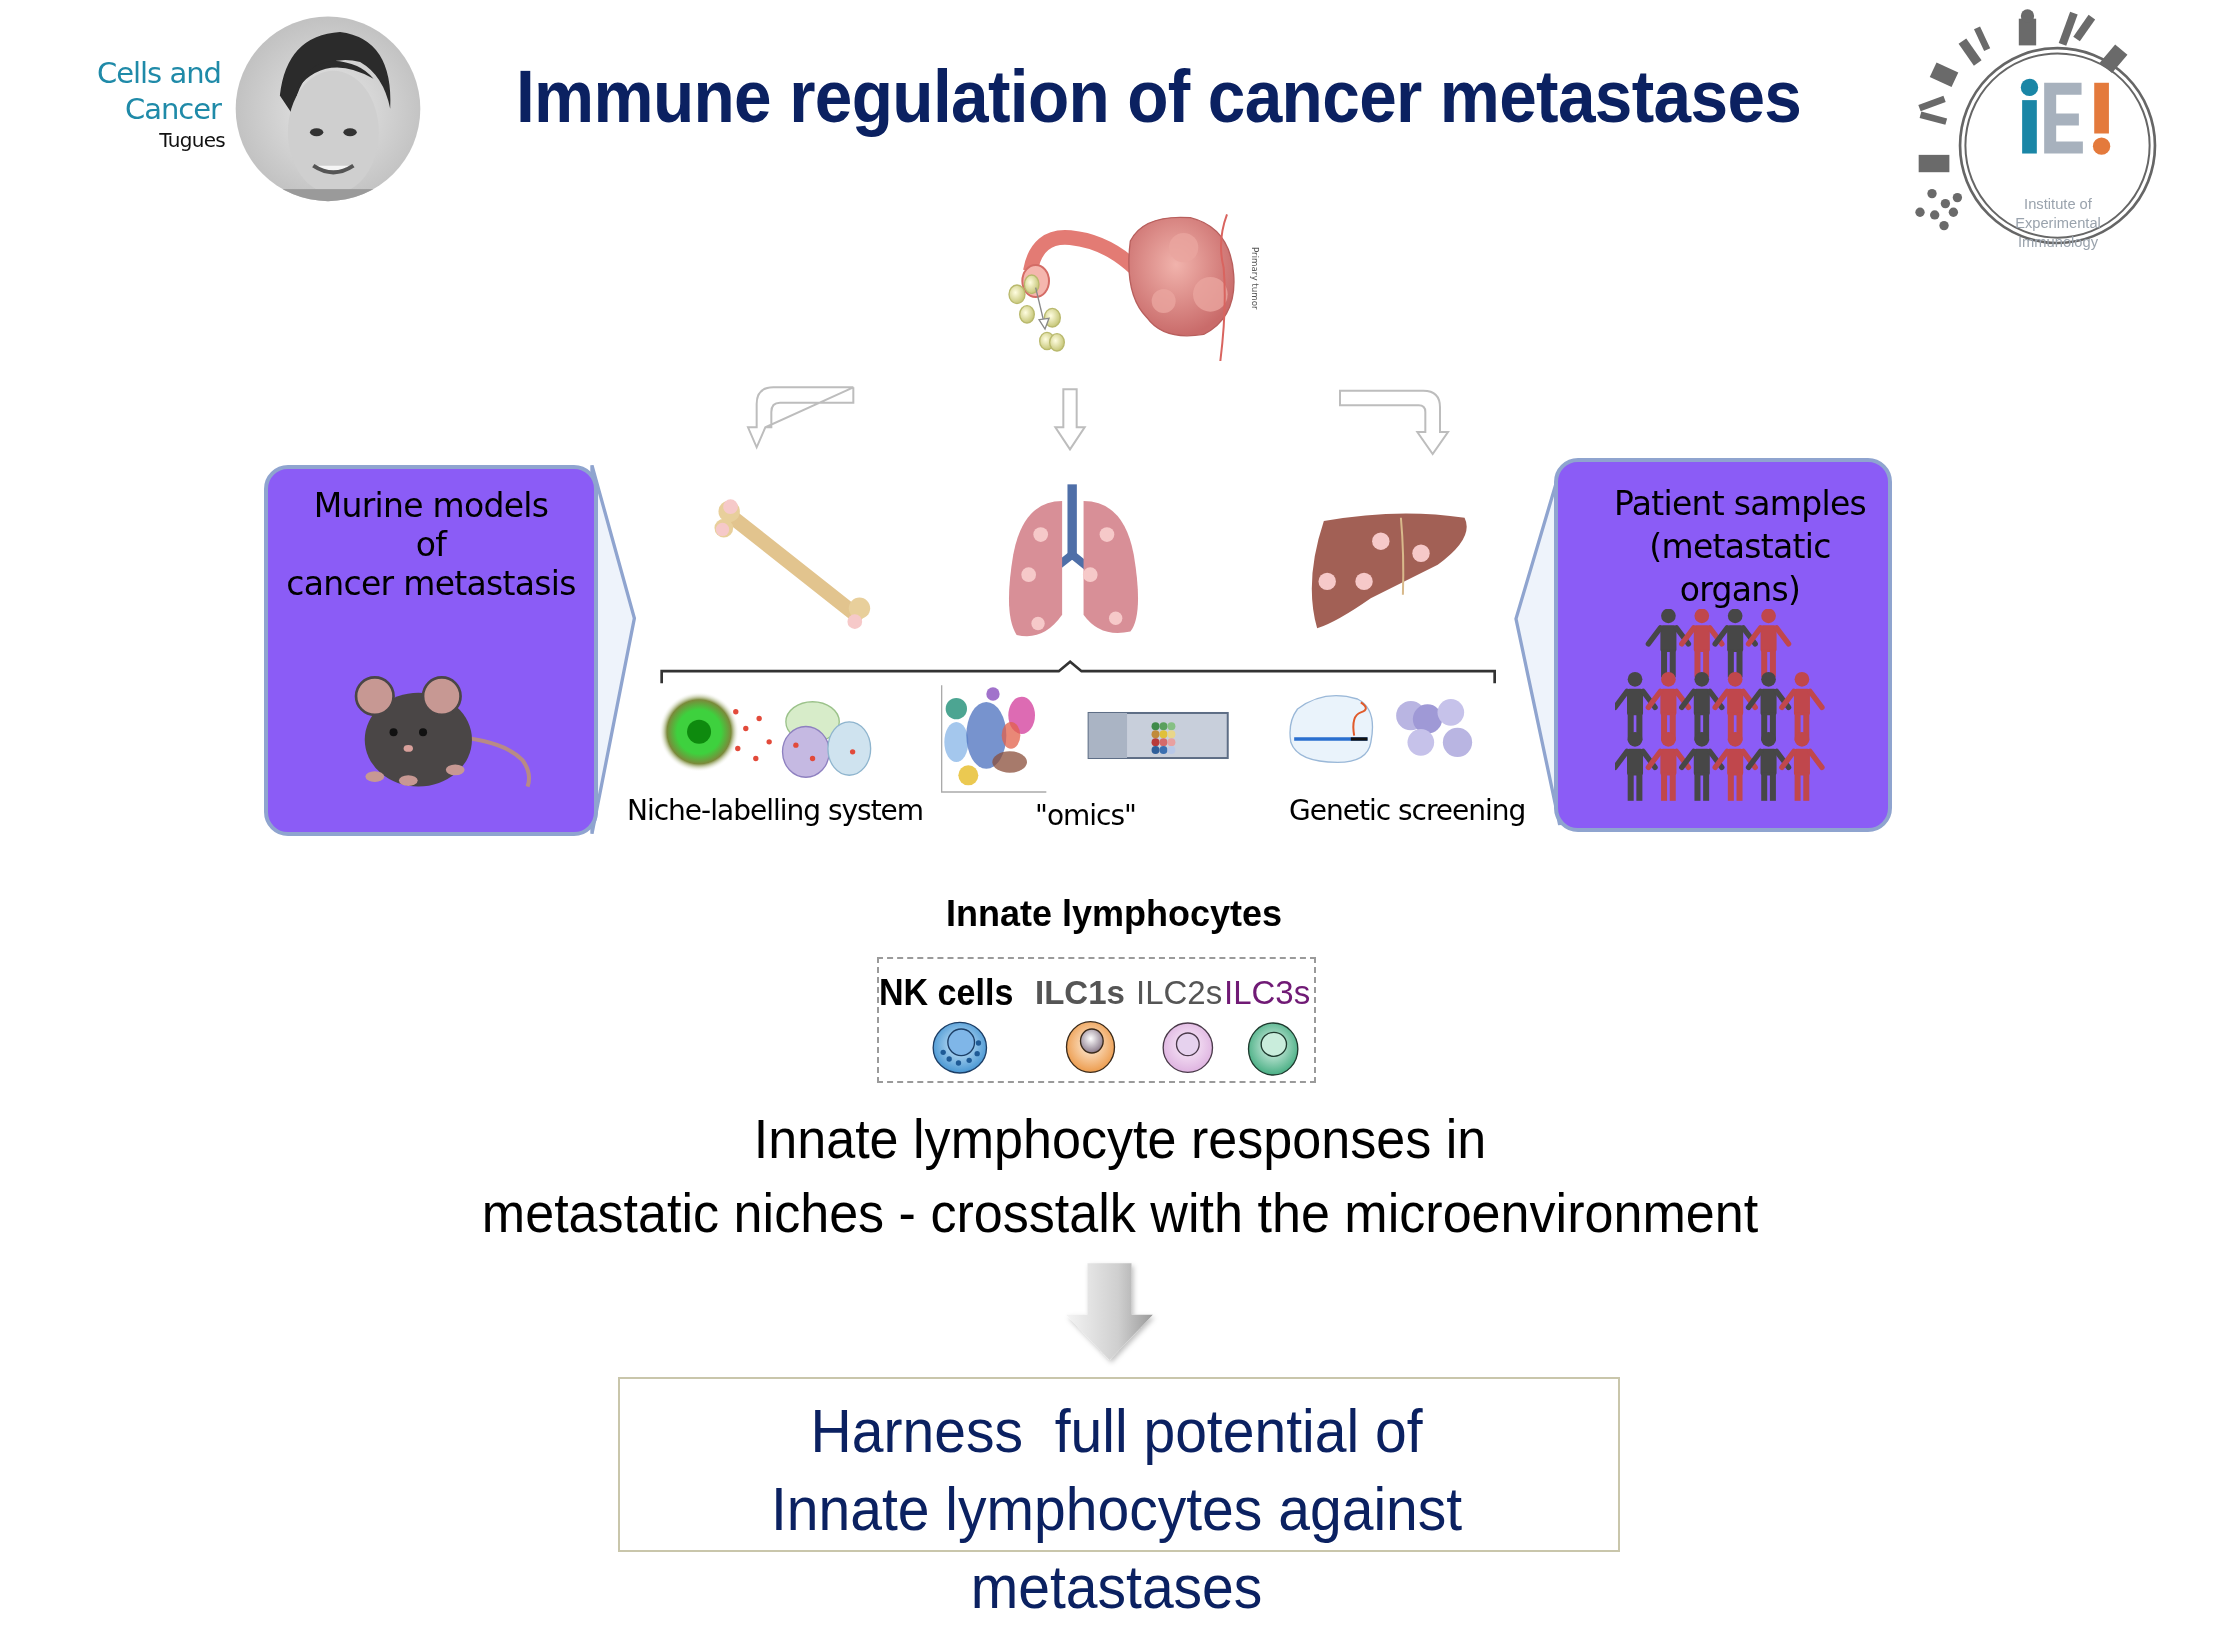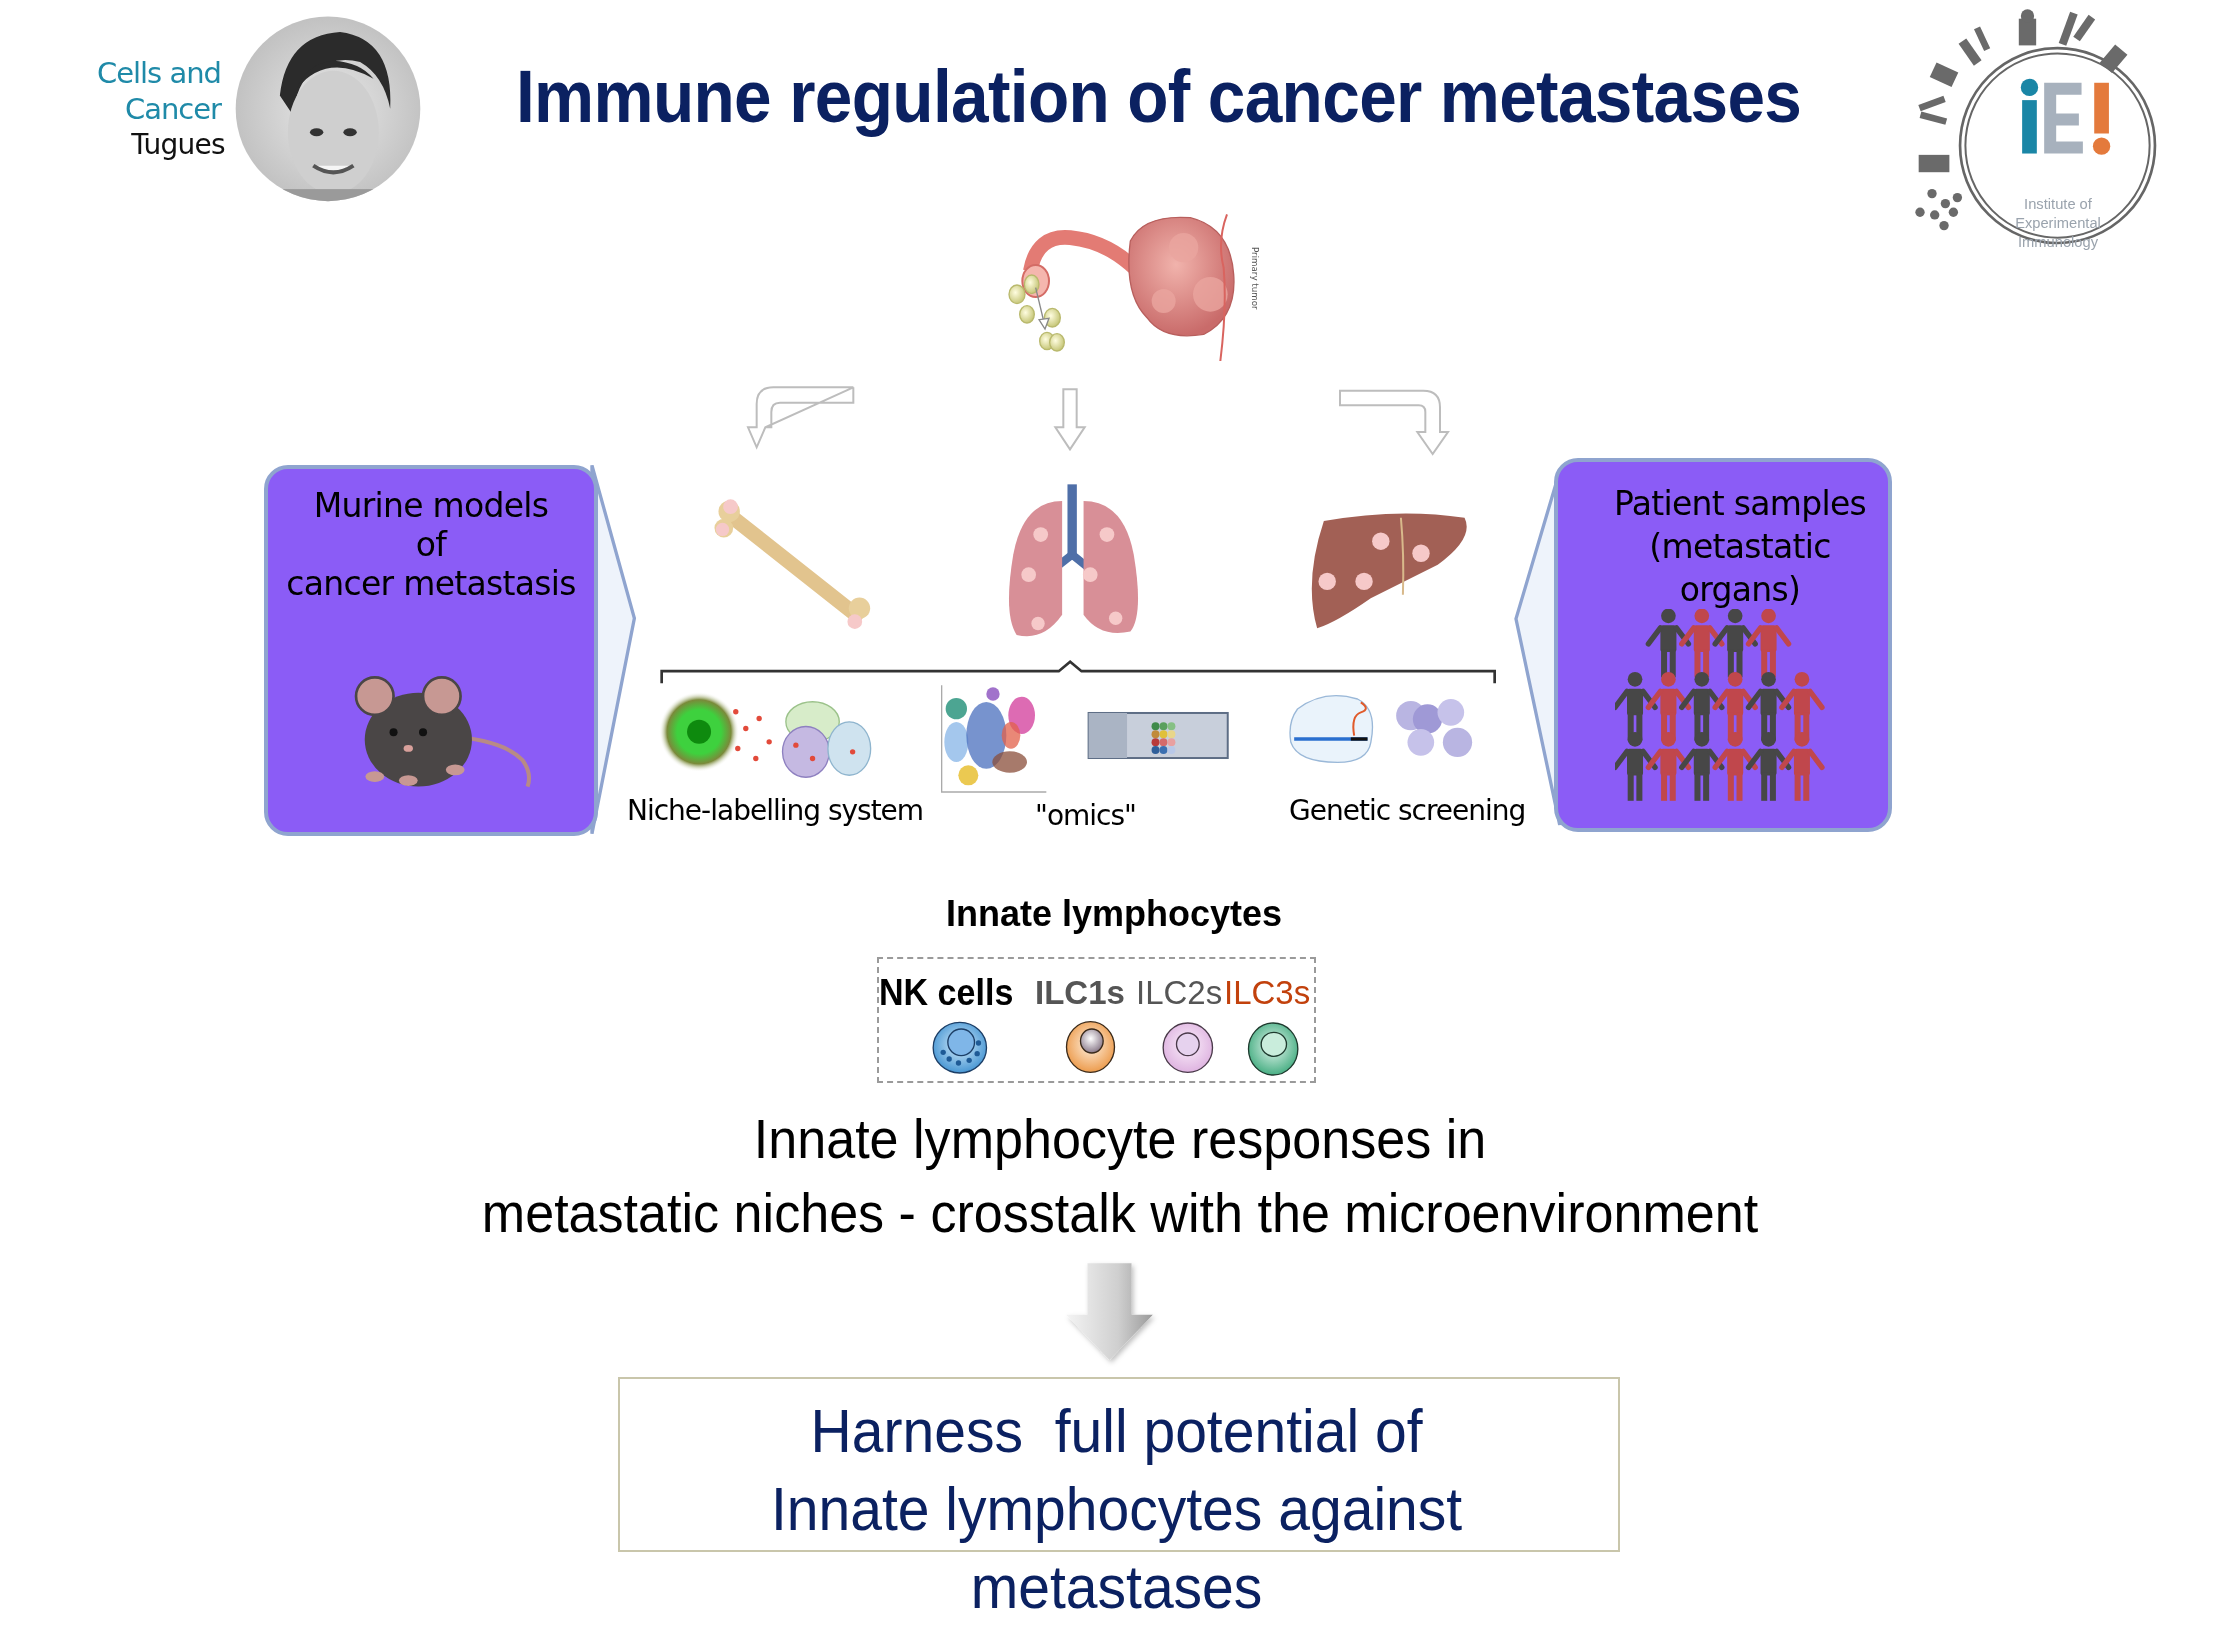--- a/index.html
+++ b/index.html
@@ -2,21 +2,21 @@
 <html style="font-size:10.7px"><head>
 <meta charset="utf-8">
 <style>
   html, body { margin: 0; padding: 0; background: #ffffff; }
   body { width: 2216px; height: 1649px; position: relative; overflow: hidden;
          font-family: "Liberation Sans", sans-serif; color: #000; }
   .abs { position: absolute; }
   
   .grp-name { font-family: "DejaVu Sans", sans-serif; color: #1f8aa8; font-size: 29px;
               line-height: 36px; text-align: right; letter-spacing: -1px; }
-  .grp-pi { font-family: "DejaVu Sans", sans-serif; color: #111; font-size: 28px; text-align: right; letter-spacing: -0.7px; }
+  .grp-pi { font-family: "DejaVu Sans", sans-serif; color: #111; font-size: 20px; text-align: right; letter-spacing: -0.7px; }
   .title { font-weight: bold; color: #0b2161; font-size: 75px; white-space: nowrap;
            transform: scaleX(0.9); transform-origin: left top; letter-spacing: -0.7px; }
   .logo-text { font-family: Liberation Sans, sans-serif; color: #9aa3ad; font-size: 14.7px;
                text-align: center; line-height: 19px; margin-top: 40px; }
   
   .side-box { background: #8b5cf6; border: 4px solid #8fa4cf; border-radius: 24px; box-sizing: border-box; }
   .box-label { font-family: "DejaVu Sans", sans-serif; font-size: 33px; line-height: 39px; text-align: center;
                letter-spacing: -0.7px; }
   .icon-label { font-family: "DejaVu Sans", sans-serif; font-size: 28px; white-space: nowrap; letter-spacing: -1px; }
   .il-title { font-weight: bold; font-size: 36px; white-space: nowrap; }
@@ -406,21 +406,21 @@
 
 <div class="abs icon-label" style="left:627px; top:794px;">Niche-labelling system</div>
 <div class="abs icon-label" style="left:1035px; top:799px;">"omics"</div>
 <div class="abs icon-label" style="left:1289px; top:794px;">Genetic screening</div>
 
 <div class="abs il-title" style="left:946px; top:893px;">Innate lymphocytes</div>
 <div class="abs dashed-box" style="left:877px; top:957px; width:439px; height:126px;">
   <div class="abs cell-label" style="left:0; top:13.4px; font-weight:bold; font-size:37px; transform:scaleX(0.92); transform-origin:left top;">NK cells</div>
   <div class="abs cell-label" style="left:156px; top:14.7px; font-weight:bold; color:#555;">ILC1s</div>
   <div class="abs cell-label" style="left:257px; top:14.7px; color:#555;">ILC2s</div>
-  <div class="abs cell-label" style="left:345px; top:14.7px; color:#c2410c;">ILC3s</div>
+  <div class="abs cell-label" style="left:345px; top:14.7px; color:#701a75;">ILC3s</div>
   <svg class="abs" style="left:0; top:60px;" width="435" height="60" viewBox="0 0 650 90">
     <defs>
       <radialGradient id="gNK" cx="50%" cy="45%" r="60%">
           <stop offset="0" stop-color="#d6ecfb"></stop>
           <stop offset="1" stop-color="#3b8fd0"></stop>
         </radialGradient>
       <radialGradient id="g1" cx="50%" cy="45%" r="60%">
           <stop offset="0" stop-color="#fff2e2"></stop>
           <stop offset="1" stop-color="#eb9440"></stop>
         </radialGradient>

